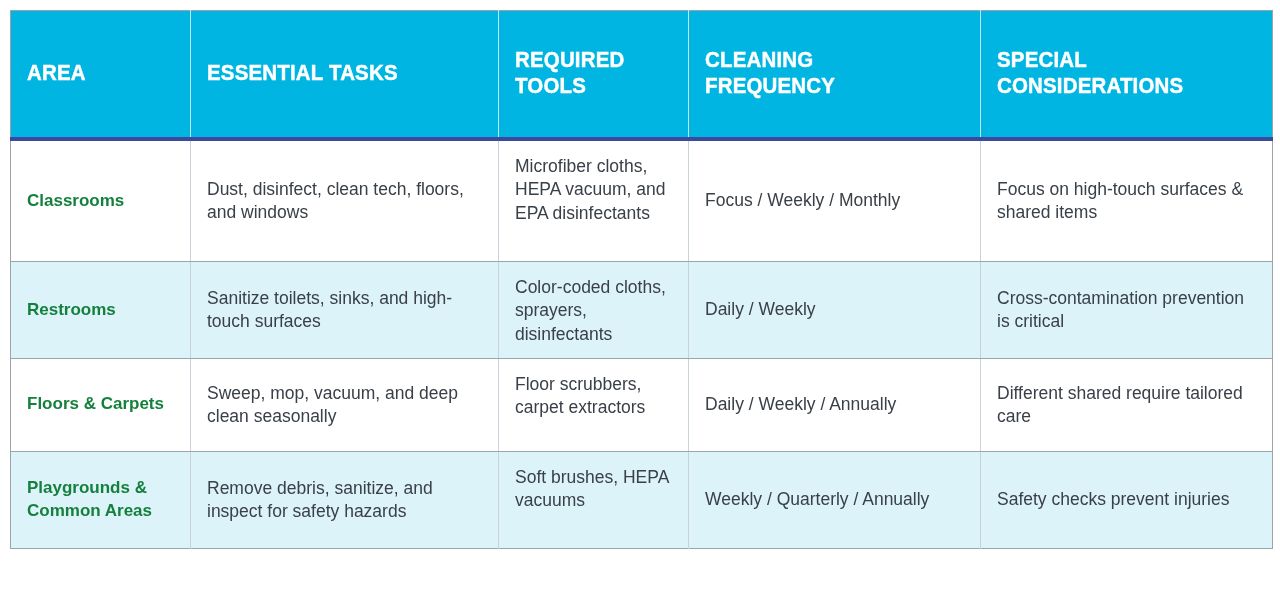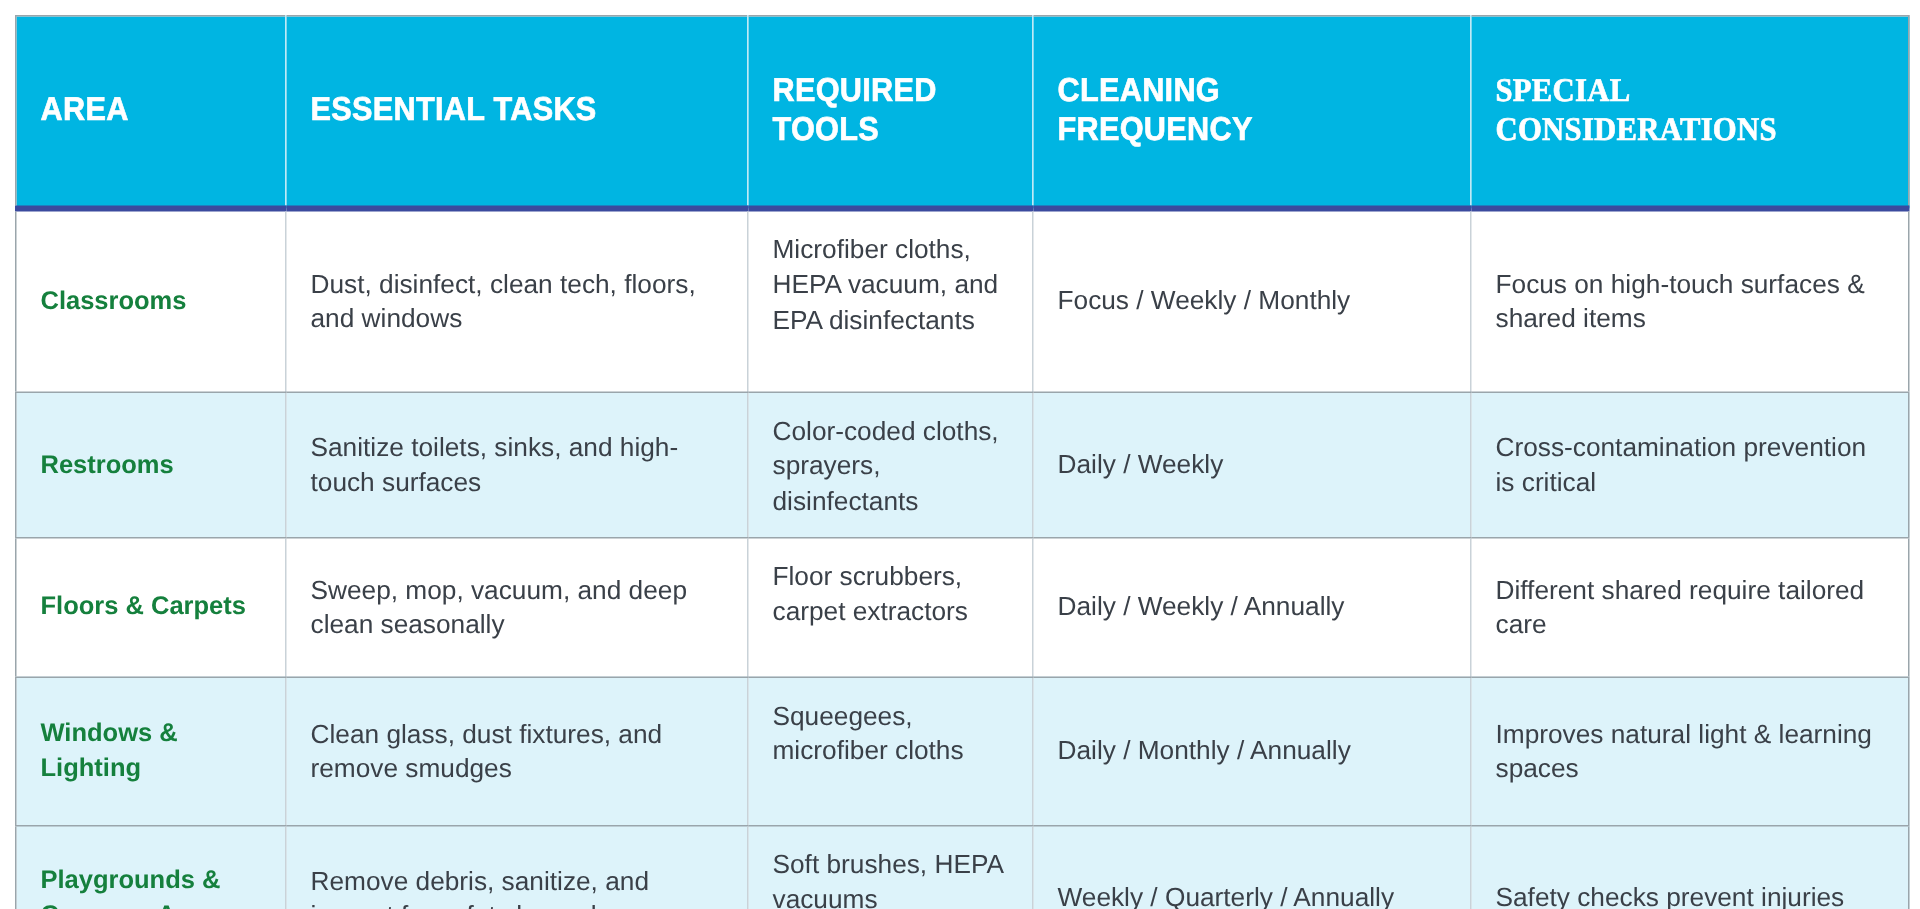--- a/index.html
+++ b/index.html
@@ -49,21 +49,20 @@
     line-height: 1.17;
     letter-spacing: 0.2px;
     padding: 14px 16px 16px 16px;
     height: 96px;
     border-right: 1px solid #bfe9f6;
     border-bottom: 4px solid #3b4a9e;
     -webkit-text-stroke: 0.45px #ffffff;
   }
   thead tr.header-row th:last-child {
     border-right: none;
-    font-family: Liberation Serif, serif;
   }
   thead tr.header-row th .hdr-label {
     display: block;
     transform: scaleX(0.93);
     transform-origin: left center;
   }
 
   
   tbody td {
     font-size: 17.5px;
@@ -152,27 +151,20 @@
         <td class="cell-freq">Daily / Weekly</td>
         <td class="cell-spec">Cross-contamination prevention is critical</td>
       </tr>
       <tr class="row-2">
         <td class="cell-area">Floors &amp; Carpets</td>
         <td class="cell-tasks">Sweep, mop, vacuum, and deep clean seasonally</td>
         <td class="cell-tools">Floor scrubbers, carpet extractors</td>
         <td class="cell-freq">Daily / Weekly / Annually</td>
         <td class="cell-spec">Different shared require tailored care</td>
       </tr>
-      <tr class="row-3 striped">
-        <td class="cell-area">Windows &amp; Lighting</td>
-        <td class="cell-tasks">Clean glass, dust fixtures, and remove smudges</td>
-        <td class="cell-tools">Squeegees, microfiber cloths</td>
-        <td class="cell-freq">Daily / Monthly / Annually</td>
-        <td class="cell-spec">Improves natural light &amp; learning spaces</td>
-      </tr>
       <tr class="row-4 striped">
         <td class="cell-area">Playgrounds &amp; Common Areas</td>
         <td class="cell-tasks">Remove debris, sanitize, and inspect for safety hazards</td>
         <td class="cell-tools">Soft brushes, HEPA vacuums</td>
         <td class="cell-freq">Weekly / Quarterly / Annually</td>
         <td class="cell-spec">Safety checks prevent injuries</td>
       </tr>
     </tbody>
   </table>
 </div>

